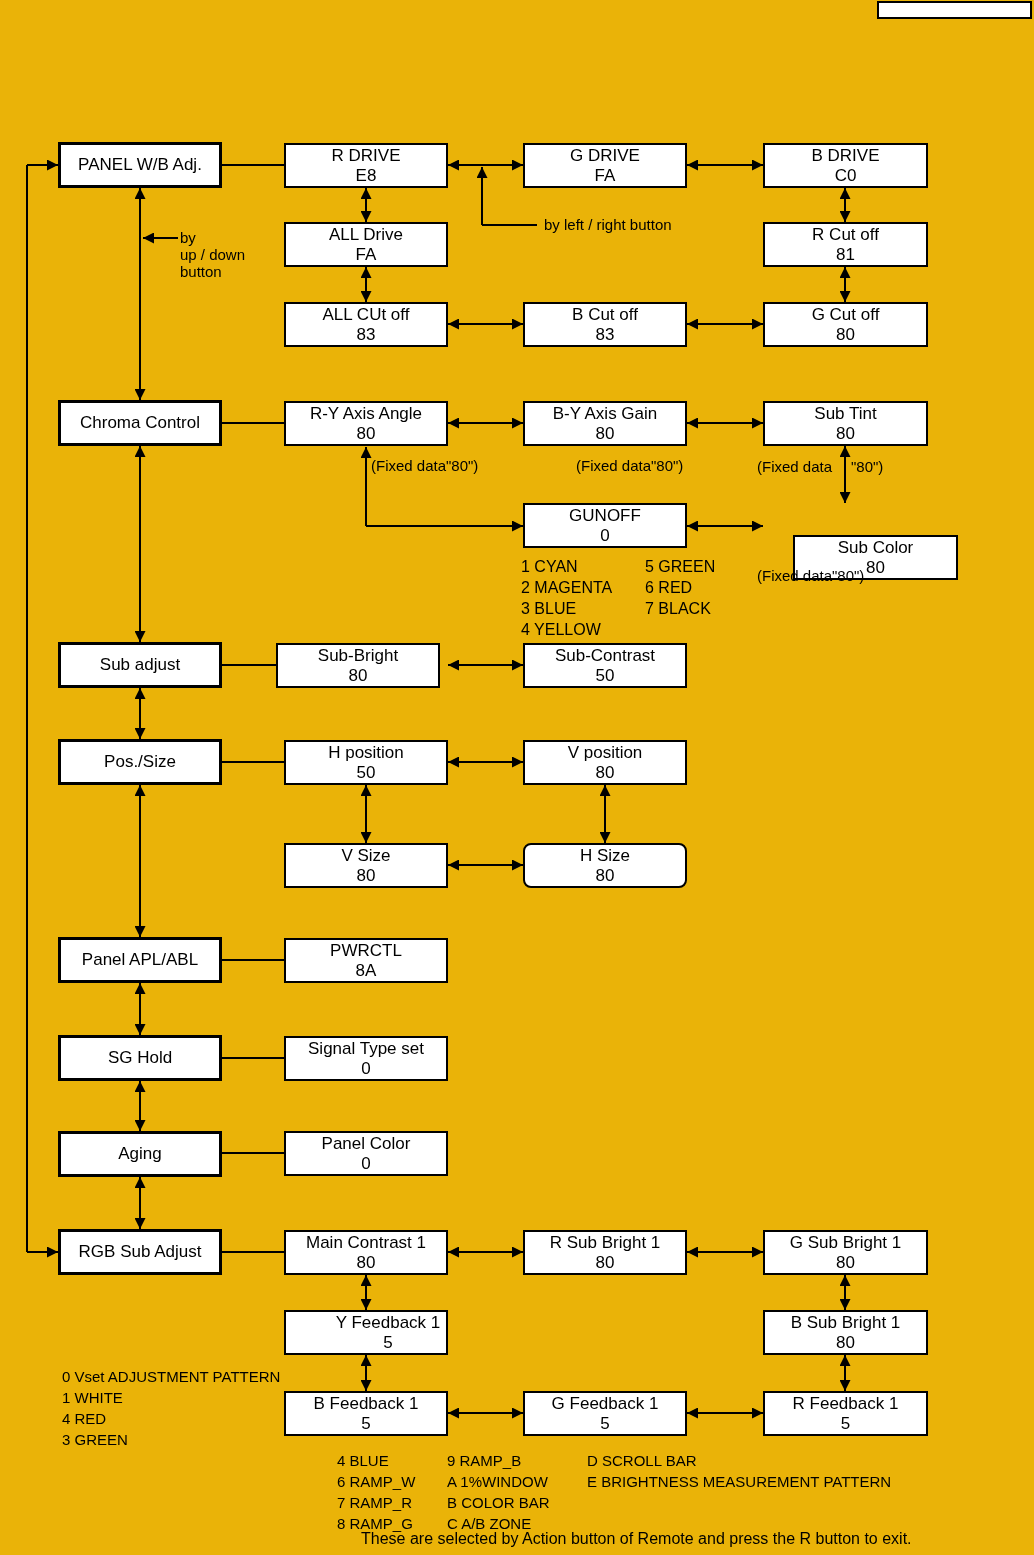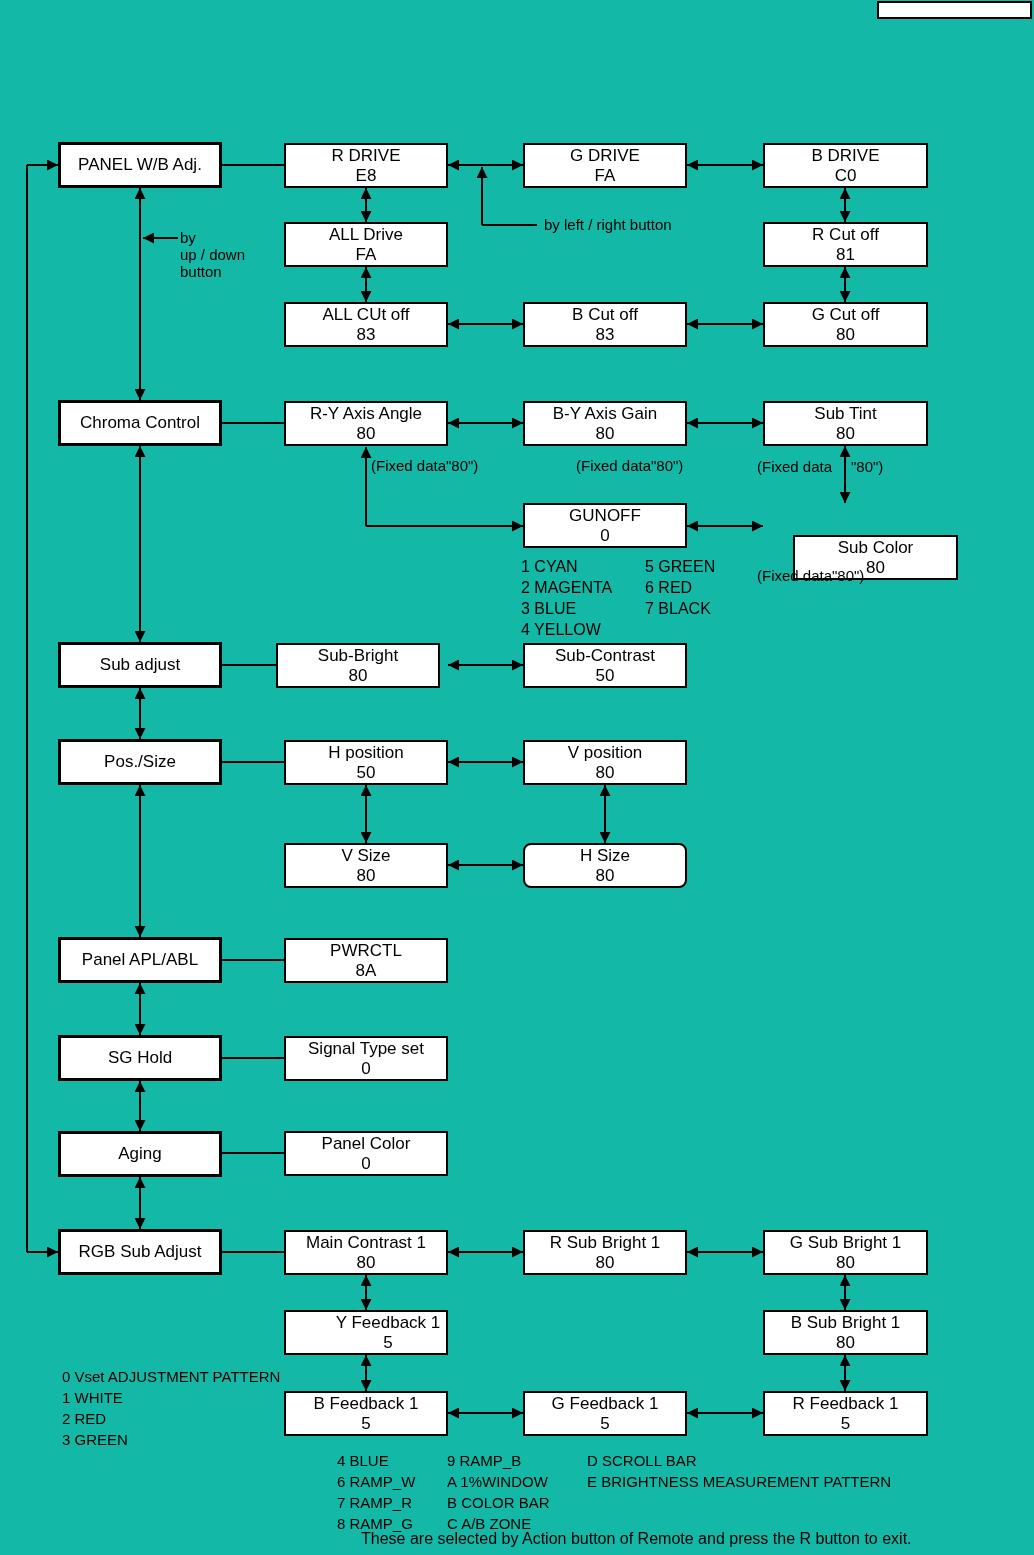--- a/index.html
+++ b/index.html
@@ -1,16 +1,16 @@
 <!DOCTYPE html>
 <html><head>
 <meta charset="utf-8">
 <style>
   html,body{margin:0;padding:0;background:#fff;}
-  .stage{position:relative;width:1034px;height:1555px;background:#14b8a6;
+  .stage{position:relative;width:1034px;height:1555px;background:#eab308;
          font-family:"Liberation Sans",sans-serif;color:#000;overflow:hidden;}
   svg.wires{position:absolute;left:0;top:0;z-index:1;}
   svg.wires line{stroke:#000;stroke-width:2;}
   .da{marker-start:url(#arr);marker-end:url(#arr);}
   .ea{marker-end:url(#arr);}
   .nbox,.mbox{position:absolute;box-sizing:border-box;background:#fff;z-index:2;
        display:flex;flex-direction:column;align-items:center;justify-content:center;
        text-align:center;font-size:17px;line-height:20px;white-space:nowrap;}
   .nbox{border:2px solid #000;width:164px;height:45px;}
   .mbox{border:3px solid #000;width:164px;height:46px;}
@@ -267,21 +267,21 @@
   </div>
   <div class="glist" style="left:645px;top:556px;">
     <div>5 GREEN</div>
     <div>6 RED</div>
     <div>7 BLACK</div>
   </div>
 
   <div class="leg" style="left:62px;top:1366px;">
     <div>0 Vset ADJUSTMENT PATTERN</div>
     <div>1 WHITE</div>
-    <div>2 RED</div>
+    <div>4 RED</div>
     <div>3 GREEN</div>
   </div>
   <div class="leg" style="left:337px;top:1450px;">
     <div>4 BLUE</div>
     <div>6 RAMP_W</div>
     <div>7 RAMP_R</div>
     <div>8 RAMP_G</div>
   </div>
   <div class="leg" style="left:447px;top:1450px;">
     <div>9 RAMP_B</div>

